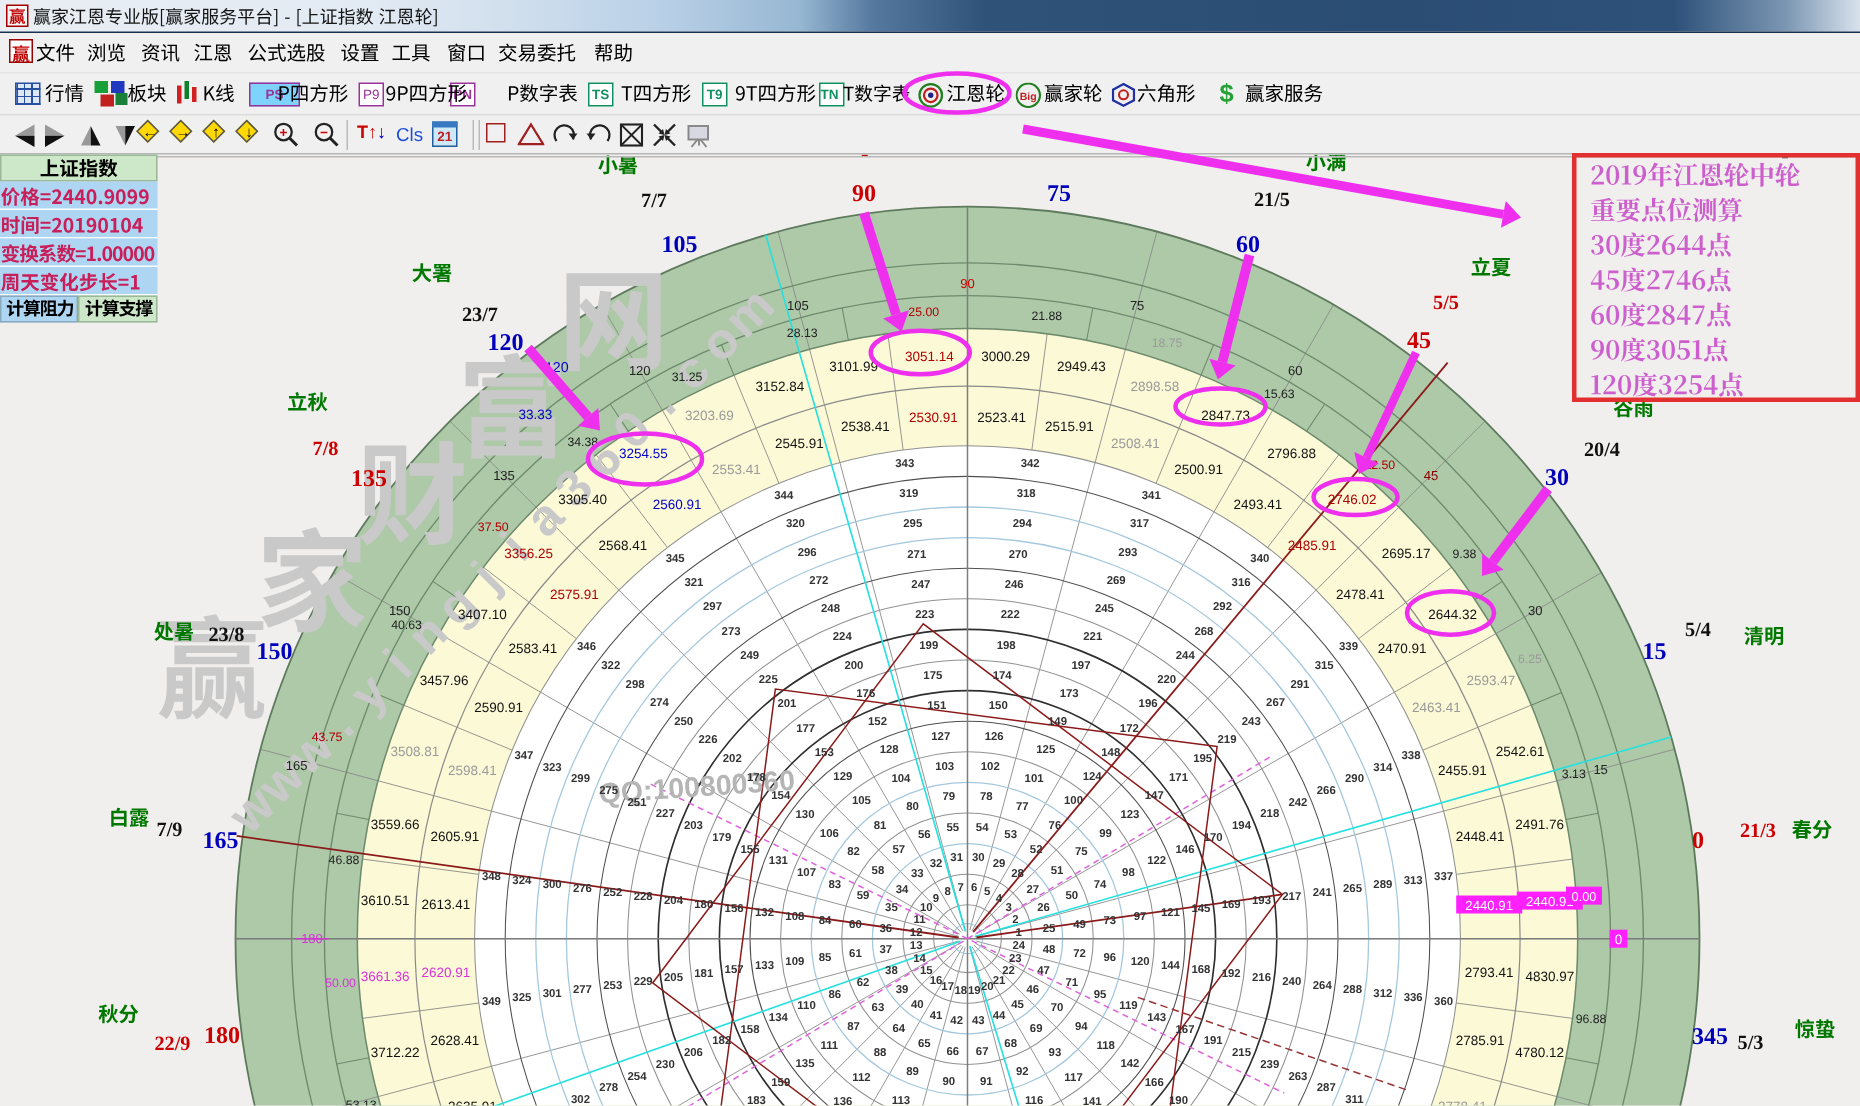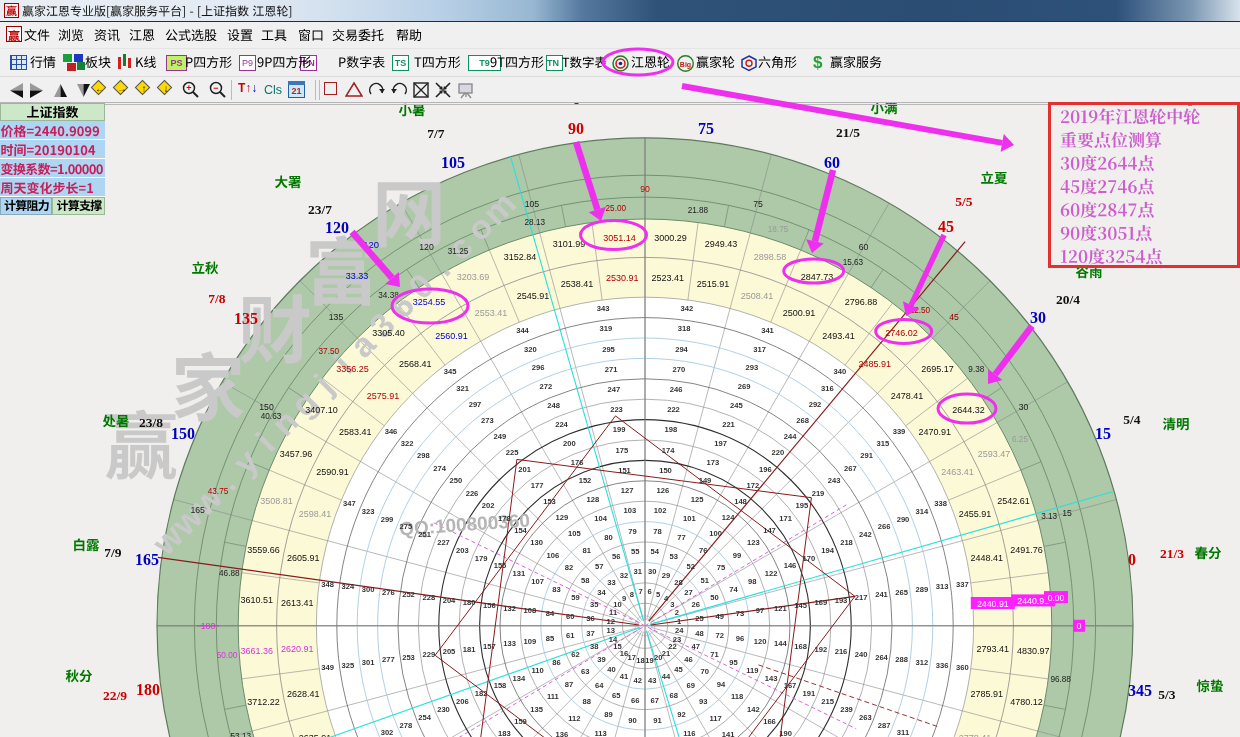--- a/index.html
+++ b/index.html
@@ -9,21 +9,21 @@
     border-bottom:1px solid #16304e; }
   .logo { position:absolute; left:4px; top:3px; width:15px; height:15px; background:#f5f5f5;
     color:#c00000; font-size:11px; font-weight:bold; text-align:center; line-height:15px;
     border:1px solid #a00000;}
   .menubar { position:absolute; left:0; top:23px; width:1240px; height:25px; background:#f0f0f0; }
   .menu { position:absolute; top:5px; font-size:13px; color:#000; }
   .toolbar1 { position:absolute; left:0; top:48px; width:1240px; height:28px; background:#f0f0f0;
      border-top:1px solid #e4e4e4; }
   .toolbar2 { position:absolute; left:0; top:76px; width:1240px; height:27px; background:#f0f0f0;
      border-top:1px solid #dcdcdc; border-bottom:1px solid #b5b5b5; }
-  .tb { position:absolute; font-size:13px; color:#0f766e; top:7px; }
+  .tb { position:absolute; font-size:13px; color:#1d4ed8; top:7px; }
   .panel { position:absolute; left:0; top:103px; width:105px; z-index:20; font-weight:bold; }
   .prow { width:105px; height:19px; background:#aed6f2; border-bottom:1px solid #ffffff;
      color:#cc0060; font-size:12.5px; line-height:19px; padding-left:1px; letter-spacing:-0.5px;}
   .redbox { position:absolute; left:1048px; top:102px; width:192px; height:166px;
      border:3px solid #e23030; z-index:25; }
   .chartline { position:absolute; left:0; top:104px; width:1240px; height:1px; background:#b8b8b8; z-index:5;}
 </style></head>
 <body>
 <svg width="0" height="0" style="position:absolute;">
     <defs>
@@ -778,25 +778,25 @@
 <div class="toolbar1">
   <div style="position:absolute;left:10px;top:6px;width:17px;height:15px;border:1px solid #2850a0;background:repeating-linear-gradient(90deg,#2850a0 0 1px,#dce8f8 1px 5px),#dce8f8;"></div>
     <div style="position:absolute;left:10px;top:6px;width:17px;height:15px;background:repeating-linear-gradient(0deg,rgba(40,80,160,1) 0 1px,transparent 1px 5px);"></div>
     <div style="position:absolute;left:63px;top:5px;width:9px;height:8px;background:#18a038;"></div>
     <div style="position:absolute;left:74px;top:5px;width:9px;height:8px;background:#2038c0;"></div>
     <div style="position:absolute;left:67px;top:14px;width:9px;height:8px;background:#c02020;"></div>
     <div style="position:absolute;left:77px;top:13px;width:8px;height:8px;background:#188038;"></div>
     <div style="position:absolute;left:118px;top:8px;width:3px;height:12px;background:#d02020;"></div>
     <div style="position:absolute;left:123px;top:5px;width:3px;height:12px;background:#108030;"></div>
     <div style="position:absolute;left:128px;top:9px;width:3px;height:10px;background:#d02020;"></div>
-    <div style="position:absolute;left:166px;top:6px;width:21px;height:16px;border:1px solid #993399;background:#bef264;color:#993399;font-size:9px;font-weight:bold;text-align:center;line-height:15px;">PS</div>
+    <div style="position:absolute;left:166px;top:6px;width:34px;height:16px;border:1px solid #993399;background:#7dd3fc;color:#993399;font-size:9px;font-weight:bold;text-align:center;line-height:15px;">PS</div>
     <div style="position:absolute;left:239px;top:6px;width:17px;height:16px;border:1px solid #993399;background:#fff;color:#993399;font-size:9px;font-weight:normal;text-align:center;line-height:15px;">P9</div>
     <div style="position:absolute;left:300px;top:6px;width:17px;height:16px;border:1px solid #993399;background:#fff;color:#993399;font-size:9px;font-weight:bold;text-align:center;line-height:15px;">PN</div>
     <div style="position:absolute;left:392px;top:6px;width:17px;height:16px;border:1px solid #109060;background:#fff;color:#109060;font-size:9px;font-weight:bold;text-align:center;line-height:15px;">TS</div>
-    <div style="position:absolute;left:468px;top:6px;width:33px;height:16px;border:1px solid #109060;background:#fff;color:#109060;font-size:9px;font-weight:bold;text-align:center;line-height:15px;">T9</div>
+    <div style="position:absolute;left:468px;top:6px;width:17px;height:16px;border:1px solid #109060;background:#fff;color:#109060;font-size:9px;font-weight:bold;text-align:center;line-height:15px;">T9</div>
     <div style="position:absolute;left:546px;top:6px;width:17px;height:16px;border:1px solid #109060;background:#fff;color:#109060;font-size:9px;font-weight:bold;text-align:left;line-height:15px;">TN</div>
     <svg width="17" height="17" style="position:absolute;left:612px;top:6px;">
 <circle cx="8.5" cy="8.5" r="7.5" fill="none" stroke="#208020" stroke-width="1.5"></circle>
 <circle cx="8.5" cy="8.5" r="4.5" fill="none" stroke="#c02020" stroke-width="1.5"></circle>
 <circle cx="8.5" cy="8.5" r="1.8" fill="#202080"></circle>
     </svg>
     <svg width="17" height="17" style="position:absolute;left:677px;top:6px;">
 <circle cx="8.5" cy="8.5" r="7.8" fill="none" stroke="#208020" stroke-width="1.4"></circle>
 <text x="8.5" y="11.5" font-size="7" font-weight="bold" fill="#c02020" text-anchor="middle" font-family="Liberation Sans">Big</text>
     </svg>

